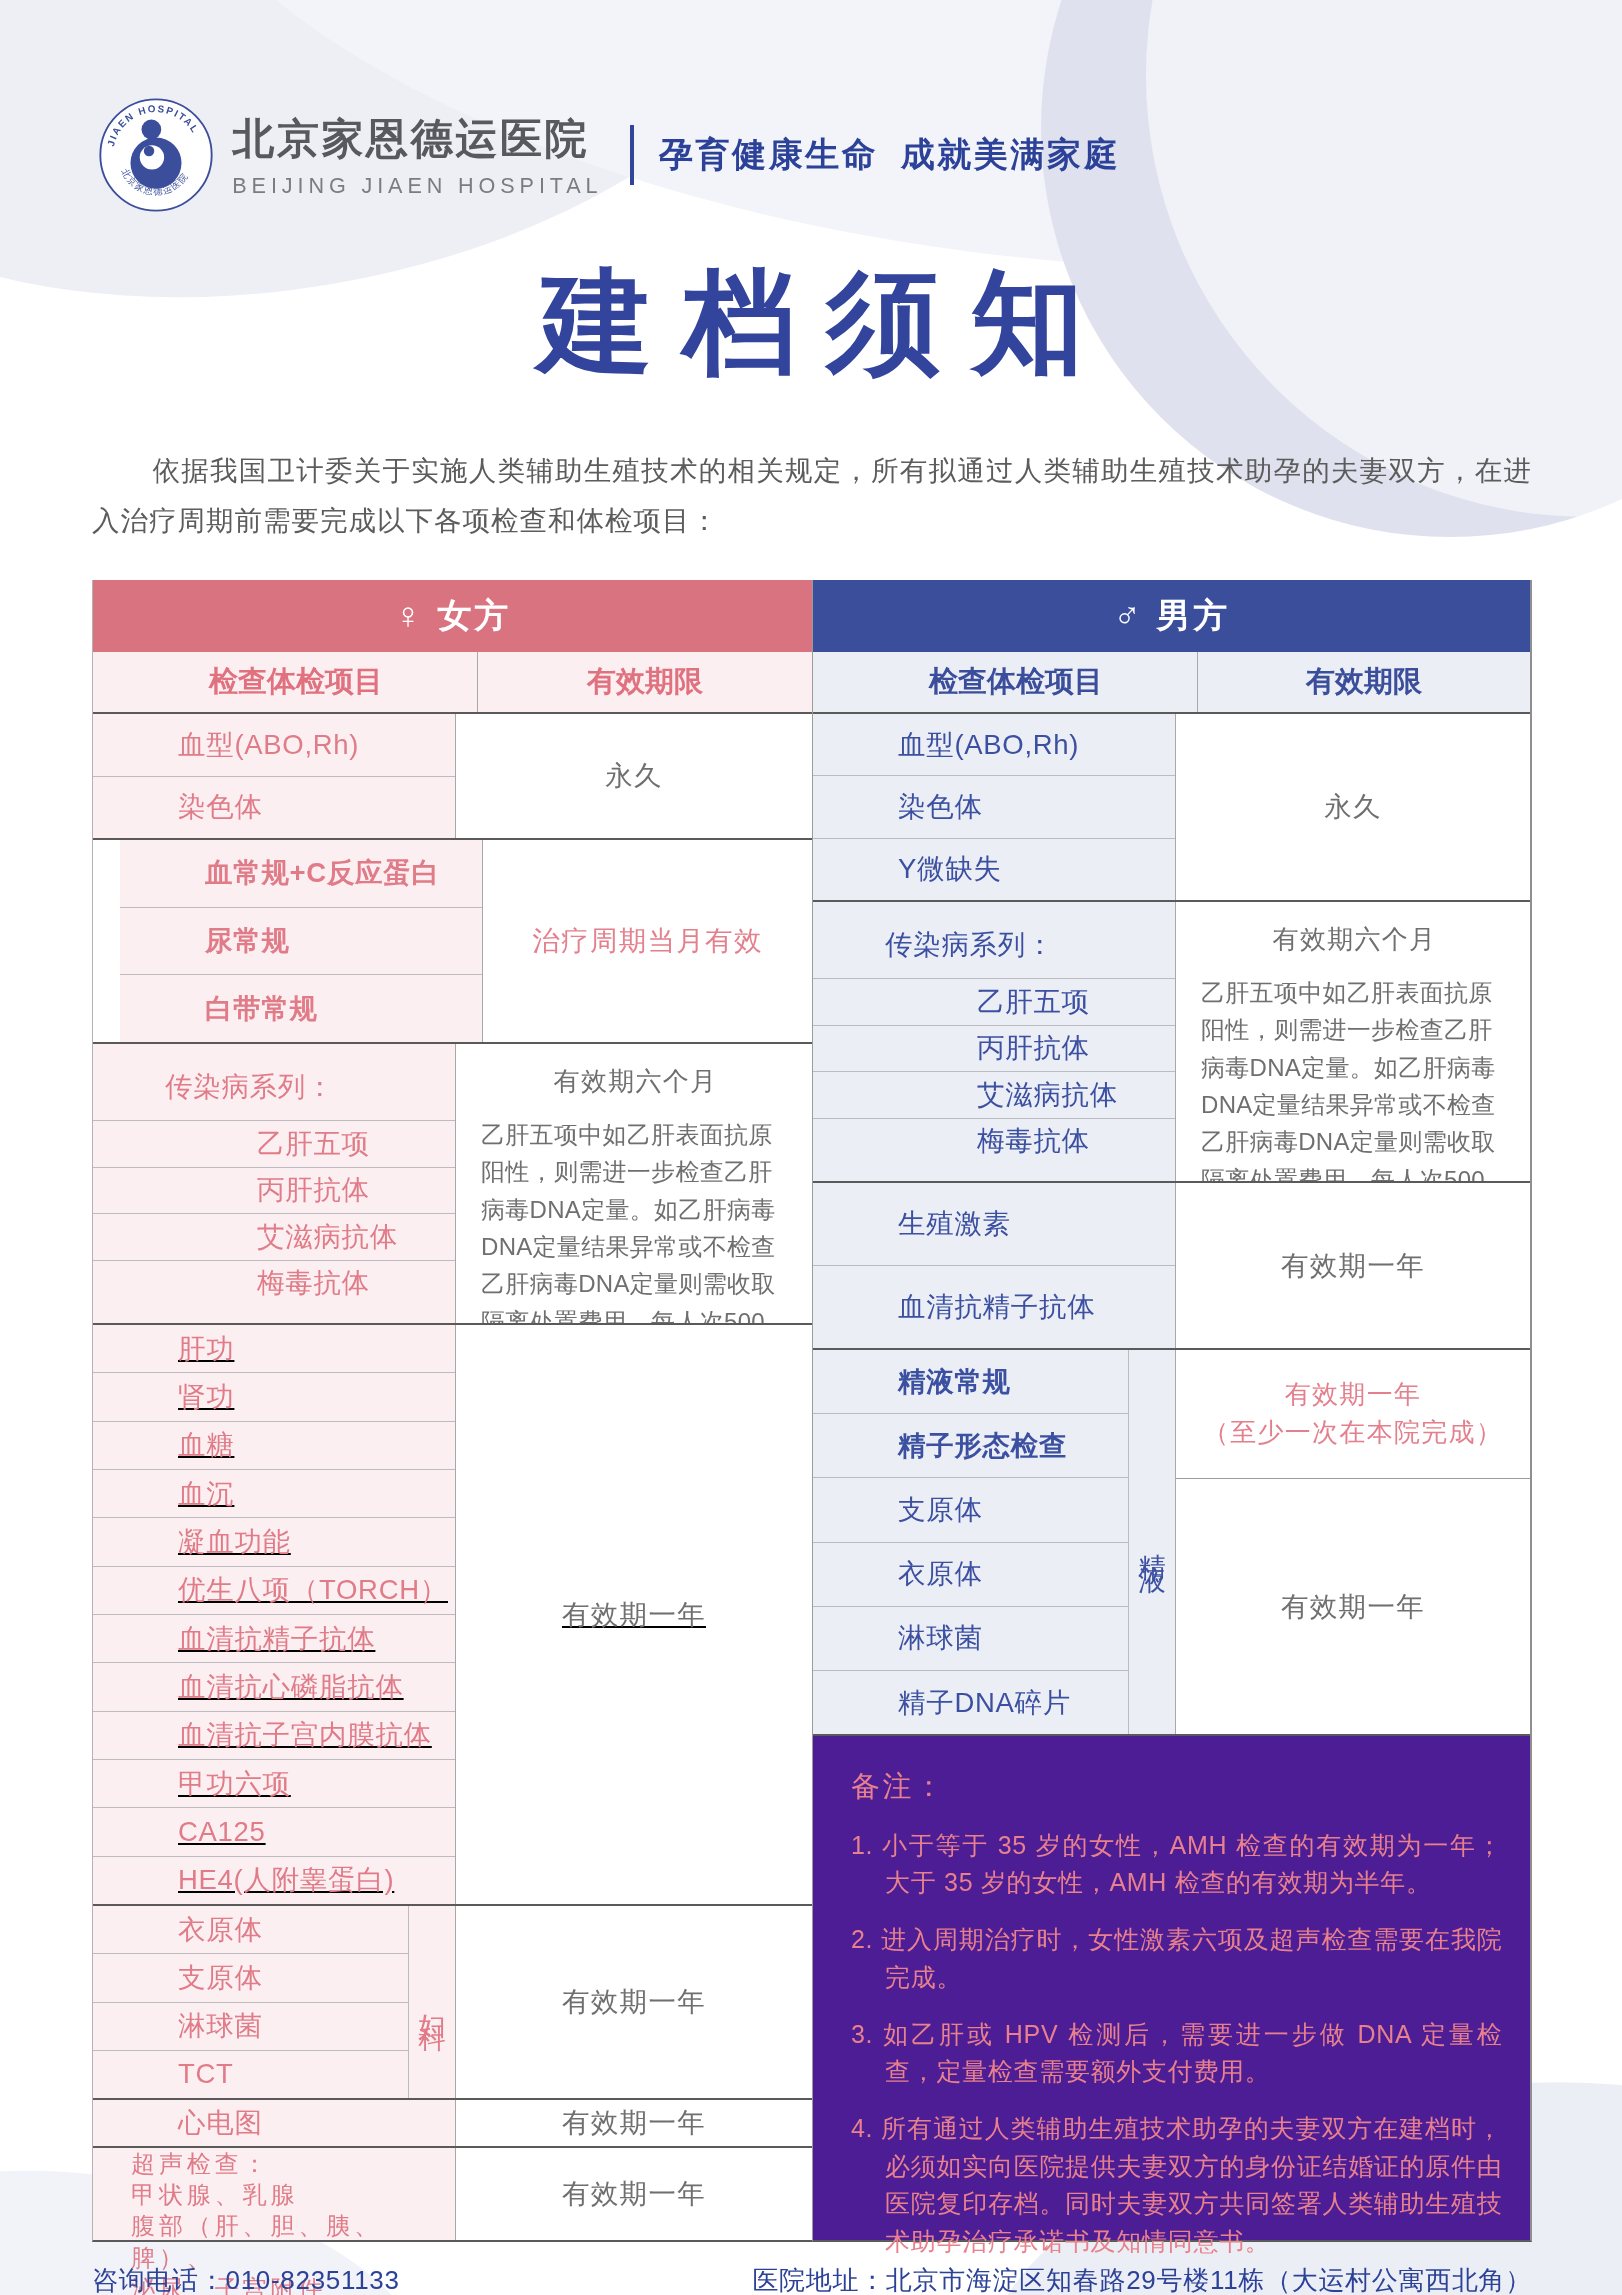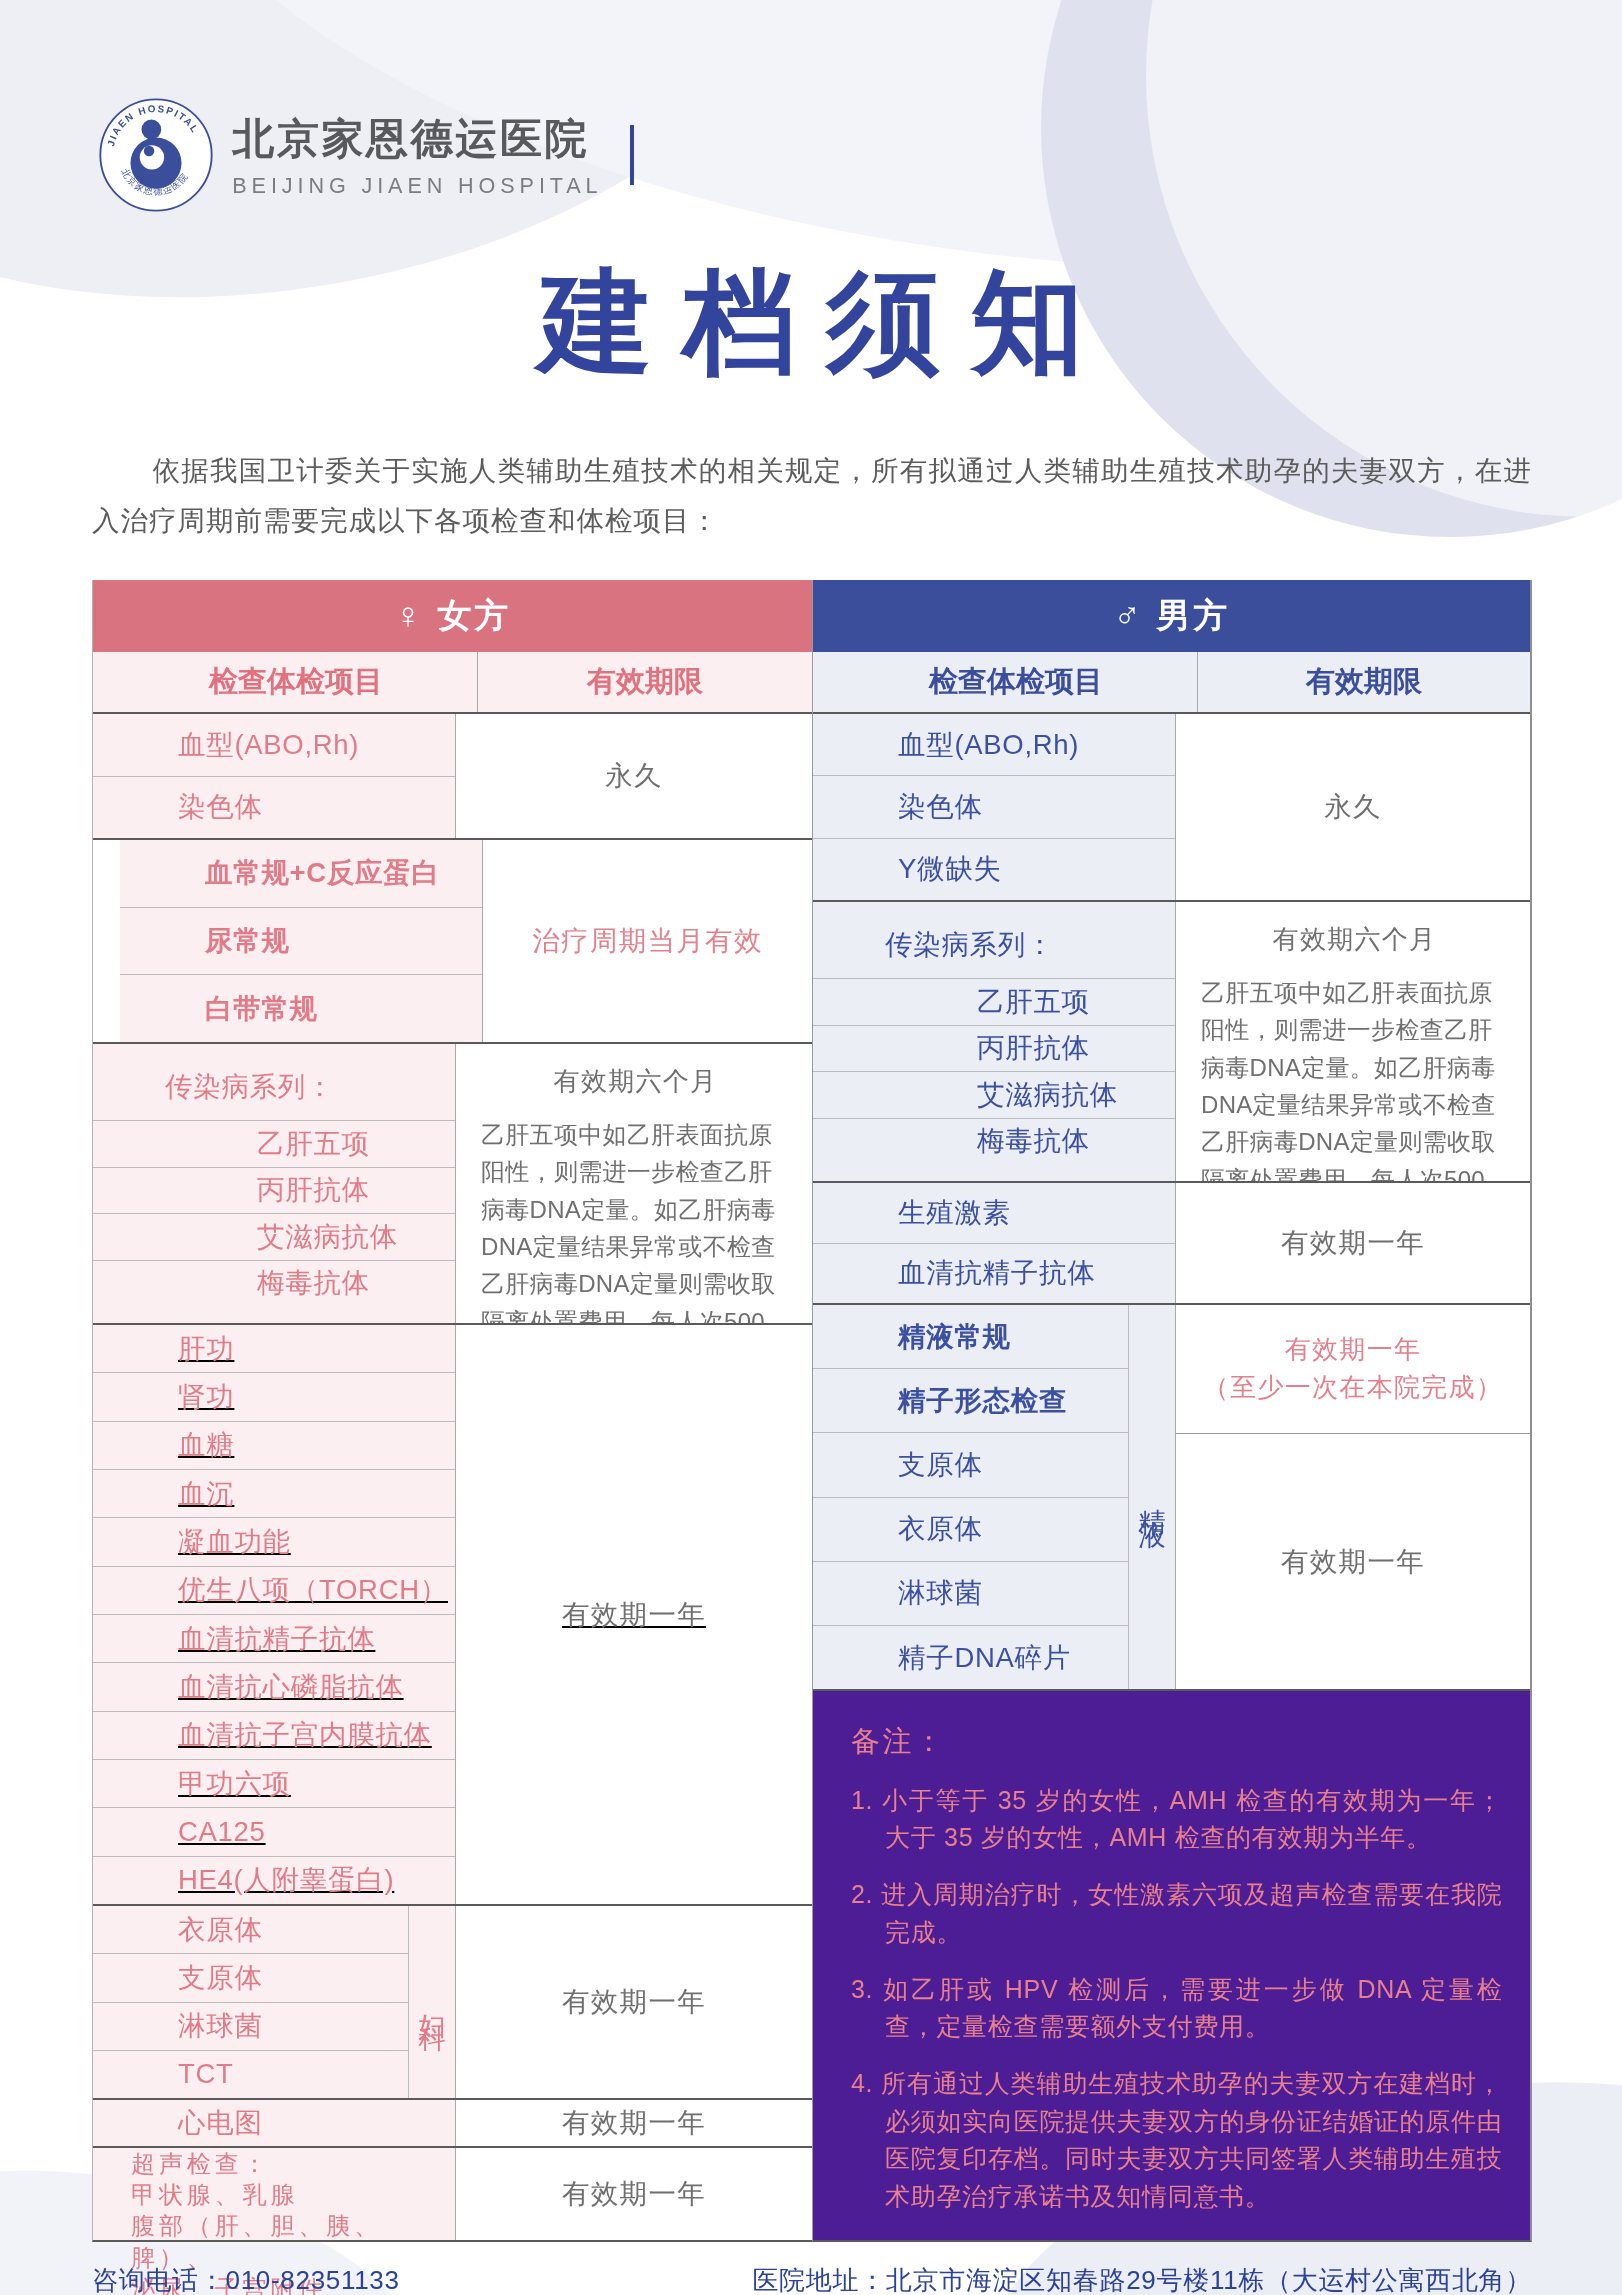--- a/index.html
+++ b/index.html
@@ -79,21 +79,21 @@
   .subitems{flex:1;display:flex;flex-direction:column;}
   .strip{width:47px;flex:none;display:flex;align-items:center;justify-content:center;border-left:1.3px solid #bcbcc0;writing-mode:vertical-rl;text-orientation:upright;font-size:27.5px;letter-spacing:10.5px;box-sizing:border-box;}
   .female .strip{color:#e07b88;}
   .male .strip{color:#3c50a1;}
   .vcol{flex:1;display:flex;flex-direction:column;min-height:0;}
   .v1{height:129px;flex:none;display:flex;align-items:center;justify-content:center;border-bottom:1.3px solid #9b9b9e;color:#e4808d;font-size:26px;line-height:1.45;white-space:pre-line;text-align:center;letter-spacing:1.3px;box-sizing:border-box;background:#fff;}
   .v2{flex:1;display:flex;align-items:center;justify-content:center;font-size:27.5px;color:#6f6f6f;letter-spacing:1.3px;background:#fff;}
   
   .fg0{height:124px;}.fg1{height:204px;padding-left:27px;}.fg2{height:281px;}.fg3{height:581px;text-decoration:underline;}.fg4{height:194px;}.fg5{height:48px;}
   
-  .mg0{height:186px;}.mg1{height:281px;}.mg2{height:122px;}.mg3{height:386px;}
+  .mg0{height:186px;}.mg1{height:281px;}.mg2{height:167px;}.mg3{height:386px;}
   
   .notes-grp{flex:1;background:#4c1d95;display:block;}
   .notes{padding:31px 27.5px 13px 38px;}
   .notes-title{font-size:29px;color:#e8808d;letter-spacing:2.6px;}
   .note{margin:19.6px 0 0 0;font-size:25px;line-height:1.5;color:#e8808d;letter-spacing:0.7px;padding-left:34px;text-indent:-34px;text-align:justify;}
   
   .footer{display:flex;justify-content:space-between;width:1440px;margin:21px 92px 0 92px;font-size:26px;color:#2c4298;letter-spacing:0.7px;}
 </style>
 </head>
 <body>
@@ -124,20 +124,21 @@
         <circle cx="50" cy="57" r="22" fill="#3b4e9b"></circle>
         <circle cx="46.5" cy="52" r="10.5" fill="#ffffff"></circle>
         <circle cx="44" cy="46.5" r="4.5" fill="#3b4e9b"></circle>
         <circle cx="46" cy="28" r="8.5" fill="#3b4e9b"></circle>
       </svg>
       <div class="brand-names">
         <div class="cn-name">北京家恩德运医院</div>
         <div class="en-name">BEIJING JIAEN HOSPITAL</div>
       </div>
       <div class="brand-divider"></div>
+      <div class="tagline">孕育健康生命  成就美满家庭</div>
     </header>
 
     <h1 class="title">建档须知</h1>
 
     <p class="intro">依据我国卫计委关于实施人类辅助生殖技术的相关规定，所有拟通过人类辅助生殖技术助孕的夫妻双方，在进入治疗周期前需要完成以下各项检查和体检项目：</p>
 
     <div class="tables">
 
       <section class="half female">
         <div class="gender-bar">

